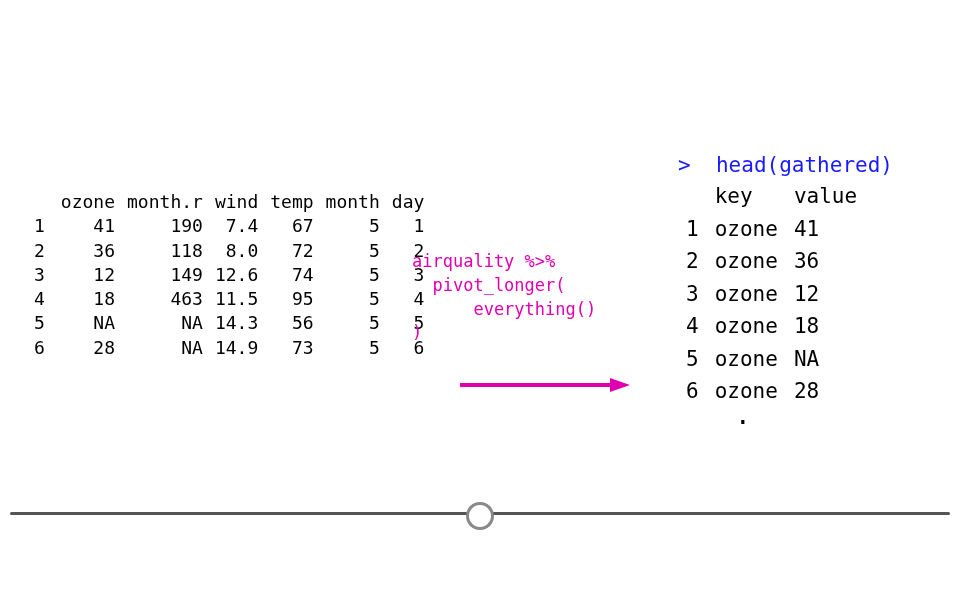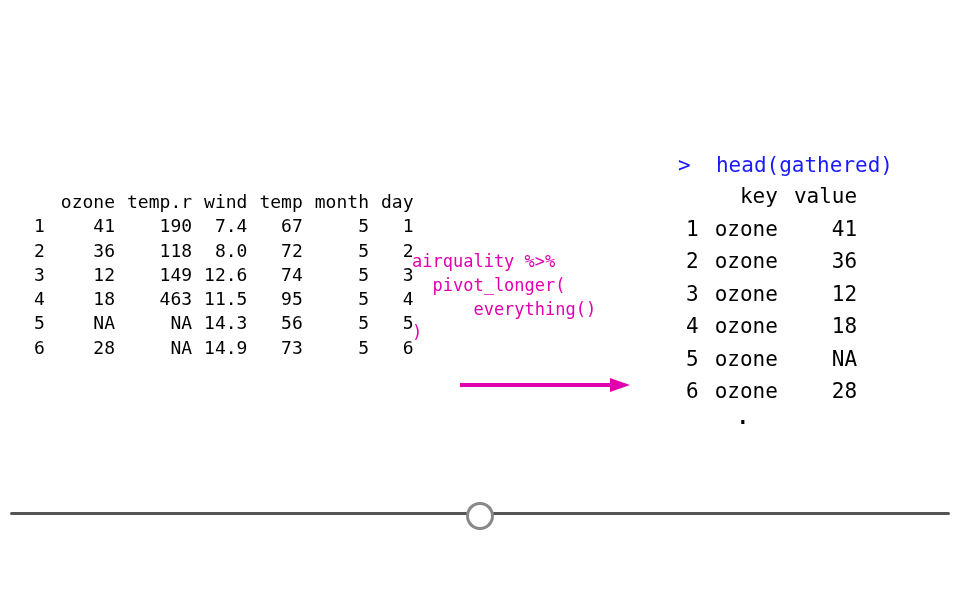--- a/index.html
+++ b/index.html
@@ -73,26 +73,26 @@
   .right-block .prompt-row span.gt { color: #1a1aff; font-size:21px;}
   .right-block .prompt-row span.cmd { color: #1a1aff; font-size:21px;}
   table.rtab2 {
     border-collapse: collapse;
     font-family: inherit;
     font-size: 21px;
     color: #000;
   }
   table.rtab2 th, table.rtab2 td {
     padding: 1px 8px;
-    text-align: right;
+    text-align: left;
     white-space: pre;
     font-weight: normal;
   }
   table.rtab2 .rowidx { text-align: right; padding-right: 8px; }
-  table.rtab2 .keycol { text-align: right; }
+  table.rtab2 .keycol { text-align: left; }
   .right-dot {
     position: absolute;
     left: 735px;
     top: 400px;
     font-size: 26px;
     color:#000;
   }
 
   
   .slider-wrap {
@@ -126,21 +126,21 @@
 <body>
 
 <div class="stage">
 
   <div class="left-block">
     <table class="rtab">
       <thead>
         <tr>
           <th class="rowidx"></th>
           <th>ozone</th>
-          <th>temp.r</th>
+          <th>month.r</th>
           <th>wind</th>
           <th>temp</th>
           <th>month</th>
           <th>day</th>
         </tr>
       </thead>
       <tbody id="left-body">
           <tr>
             <td class="rowidx">1</td>
             <td>41</td>

